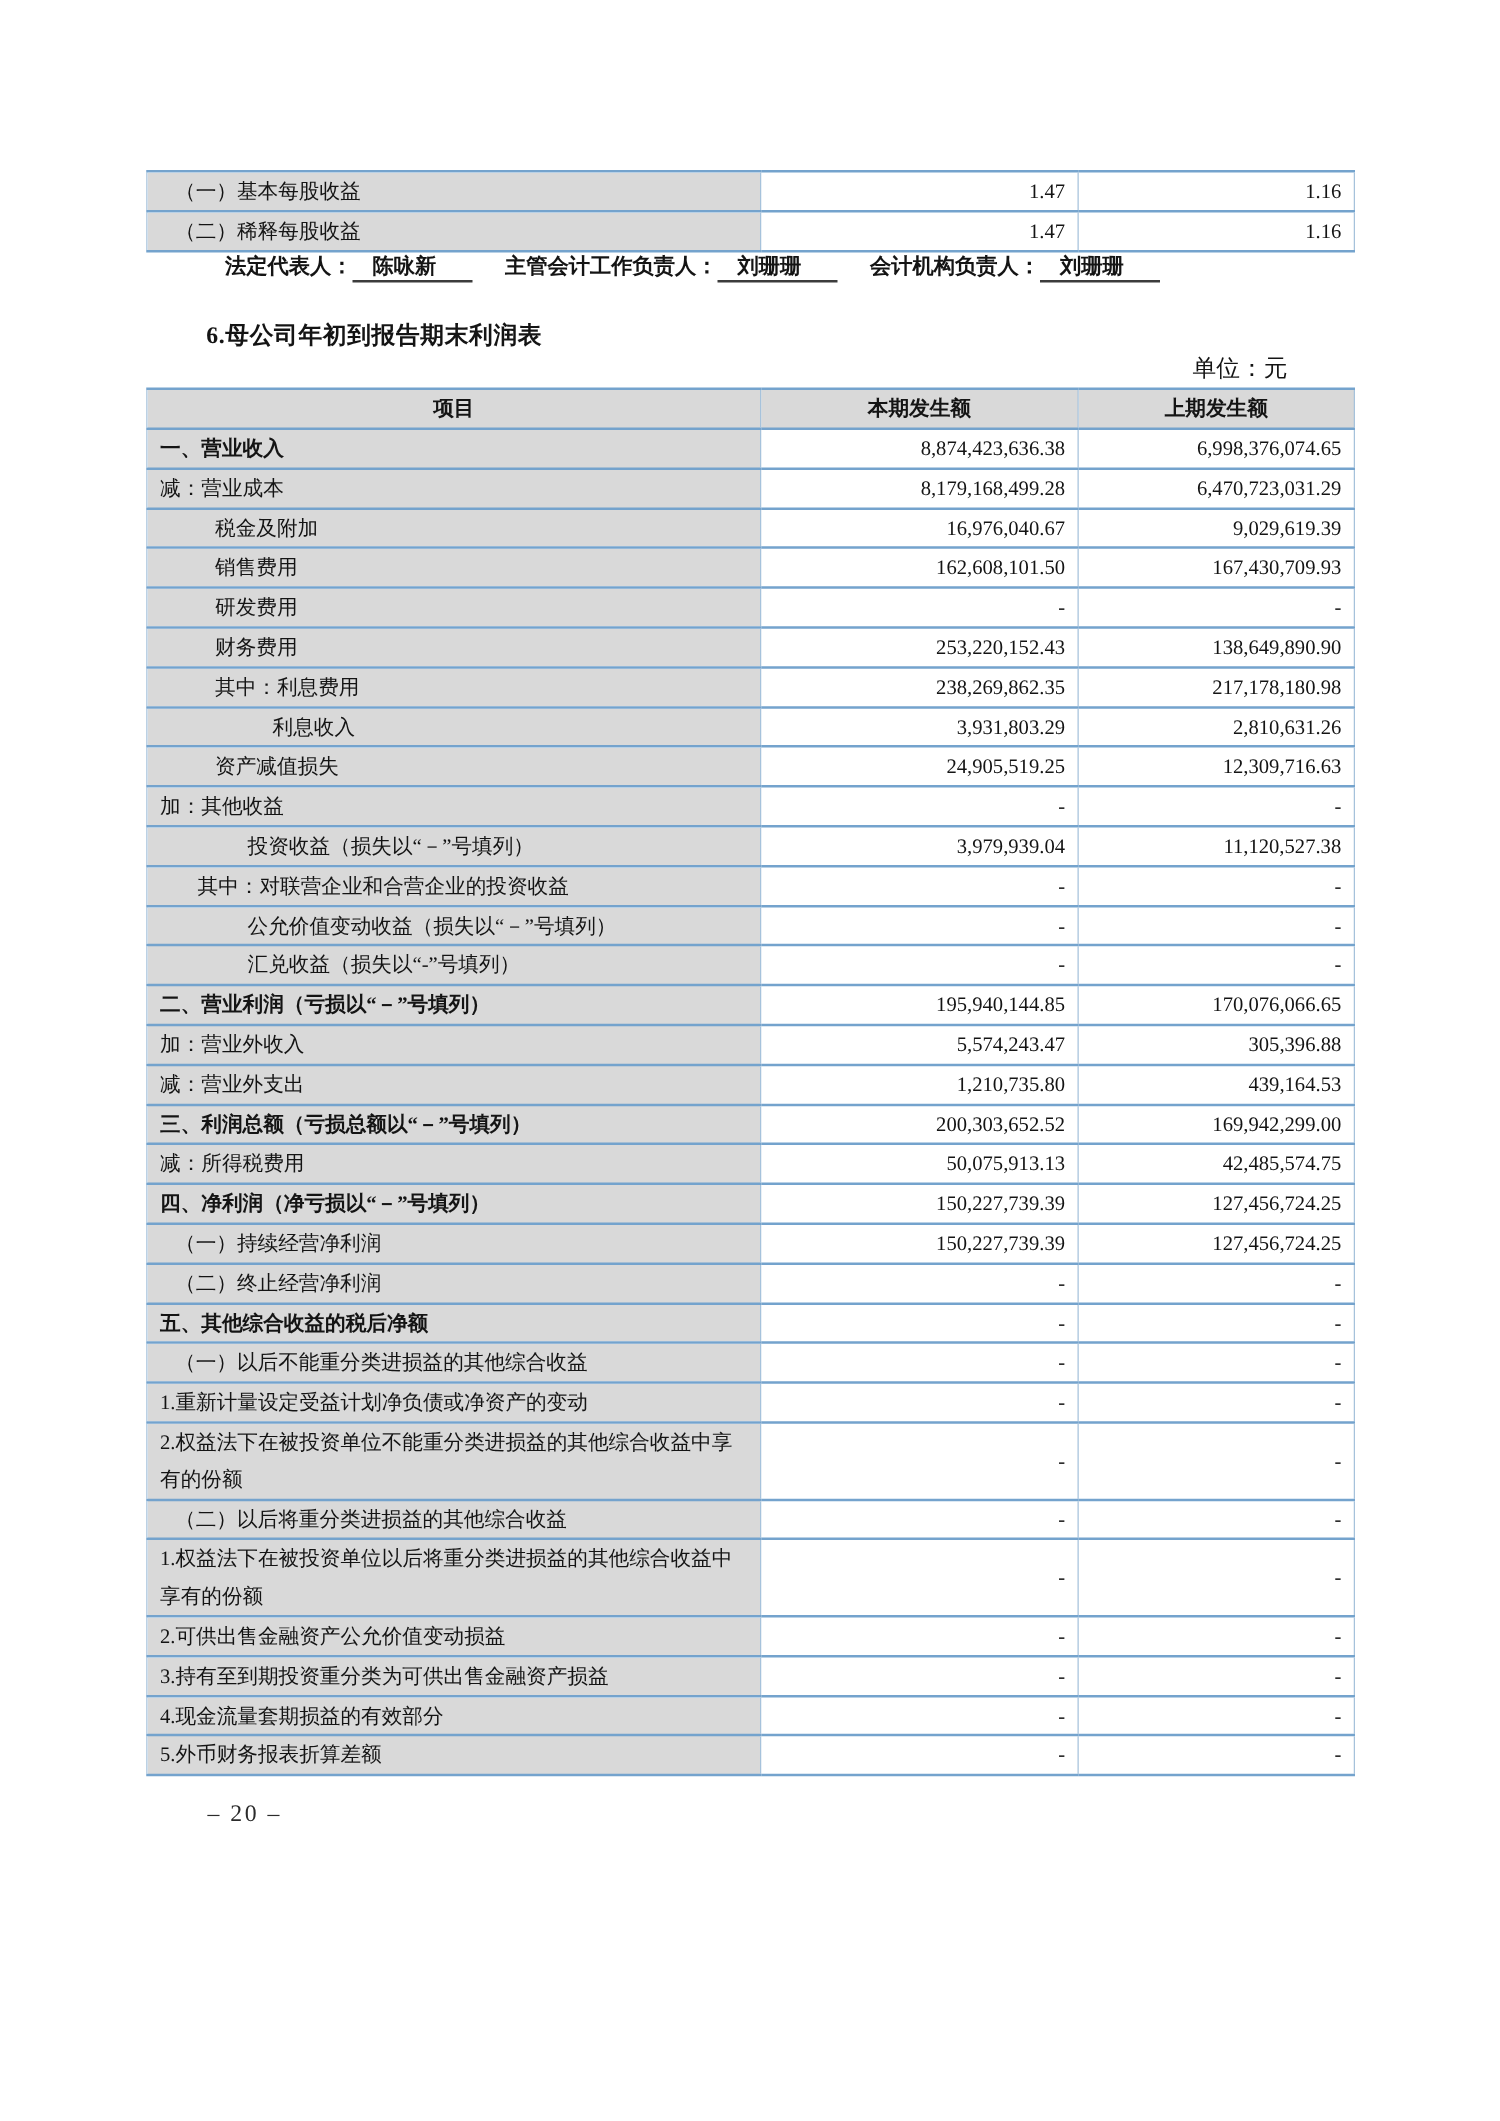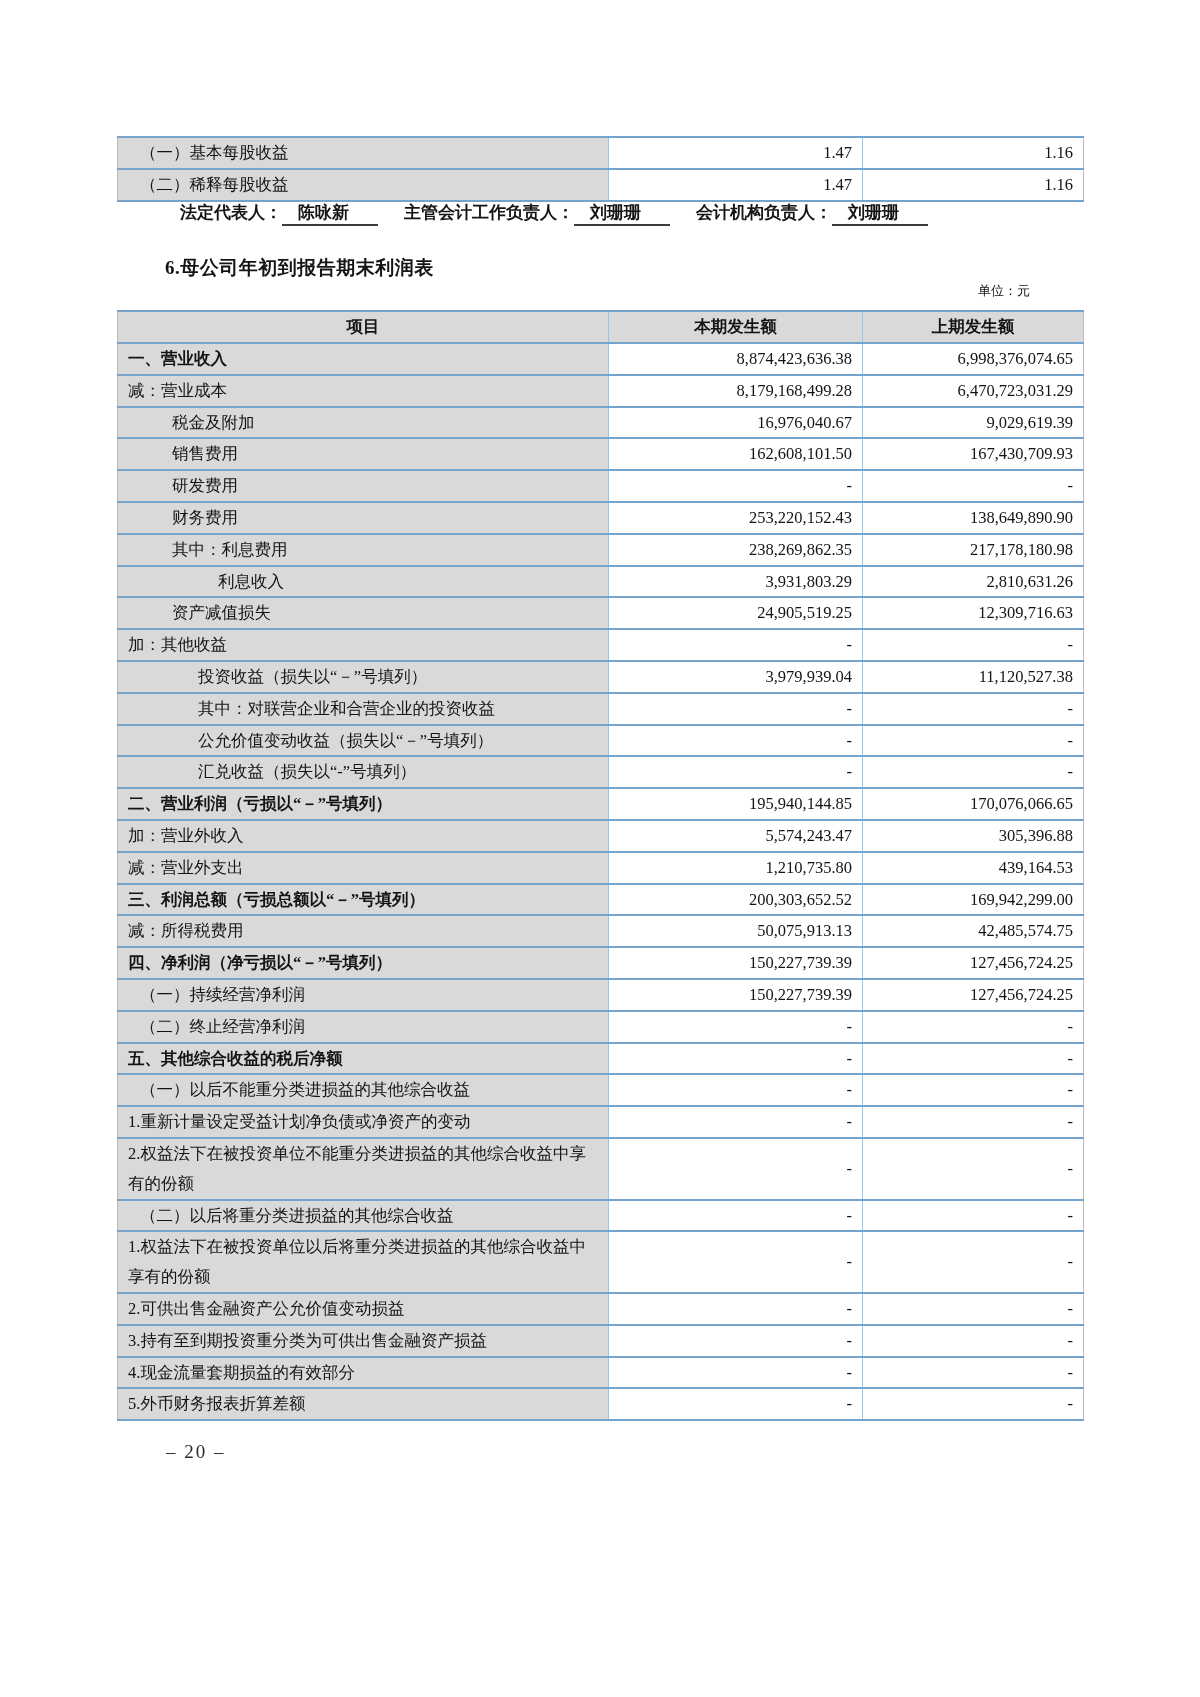--- a/index.html
+++ b/index.html
@@ -27,21 +27,21 @@
   
   .eps-table{position:absolute;left:117px;top:136px;}
   .sig-line{position:absolute;left:180px;top:201px;width:960px;
     font-size:17px;font-weight:bold;white-space:nowrap;}
   .sig-seg{margin-right:26px;}
   .sig-name{display:inline-block;min-width:64px;text-align:left;
     padding:0 16px;border-bottom:2px solid #3c3c3c;font-weight:bold;}
   .section-title{position:absolute;left:165px;top:255px;
     font-size:19px;font-weight:bold;letter-spacing:0.5px;}
   .unit-label{position:absolute;left:117px;top:282px;width:913px;
-    text-align:right;font-size:13px;font-family:Liberation Serif, serif;}
+    text-align:right;font-size:19px;font-family:Liberation Serif, serif;}
   .income-table{position:absolute;left:117px;top:310px;}
   .page-footer{position:absolute;left:166px;top:1441px;
     font-size:19px;letter-spacing:2px;color:#2b2b2b;}
 </style>
 </head>
 <body>
 
 <div class="page">
 
   <table class="doc-table eps-table">
@@ -133,21 +133,21 @@
           <td class="c-label" style="padding-left: 10px;">加：其他收益</td>
           <td class="c-val">-</td>
           <td class="c-val">-</td>
         </tr>
         <tr class="r">
           <td class="c-label" style="padding-left: 80px;">投资收益（损失以“－”号填列）</td>
           <td class="c-val">3,979,939.04</td>
           <td class="c-val">11,120,527.38</td>
         </tr>
         <tr class="r">
-          <td class="c-label" style="padding-left: 80px;">其中：对联营企业和合营企业的投资收益</td>
+          <td class="c-label" style="padding-left: 40px;">其中：对联营企业和合营企业的投资收益</td>
           <td class="c-val">-</td>
           <td class="c-val">-</td>
         </tr>
         <tr class="r">
           <td class="c-label" style="padding-left: 80px;">公允价值变动收益（损失以“－”号填列）</td>
           <td class="c-val">-</td>
           <td class="c-val">-</td>
         </tr>
         <tr class="r">
           <td class="c-label" style="padding-left: 80px;">汇兑收益（损失以“-”号填列）</td>

